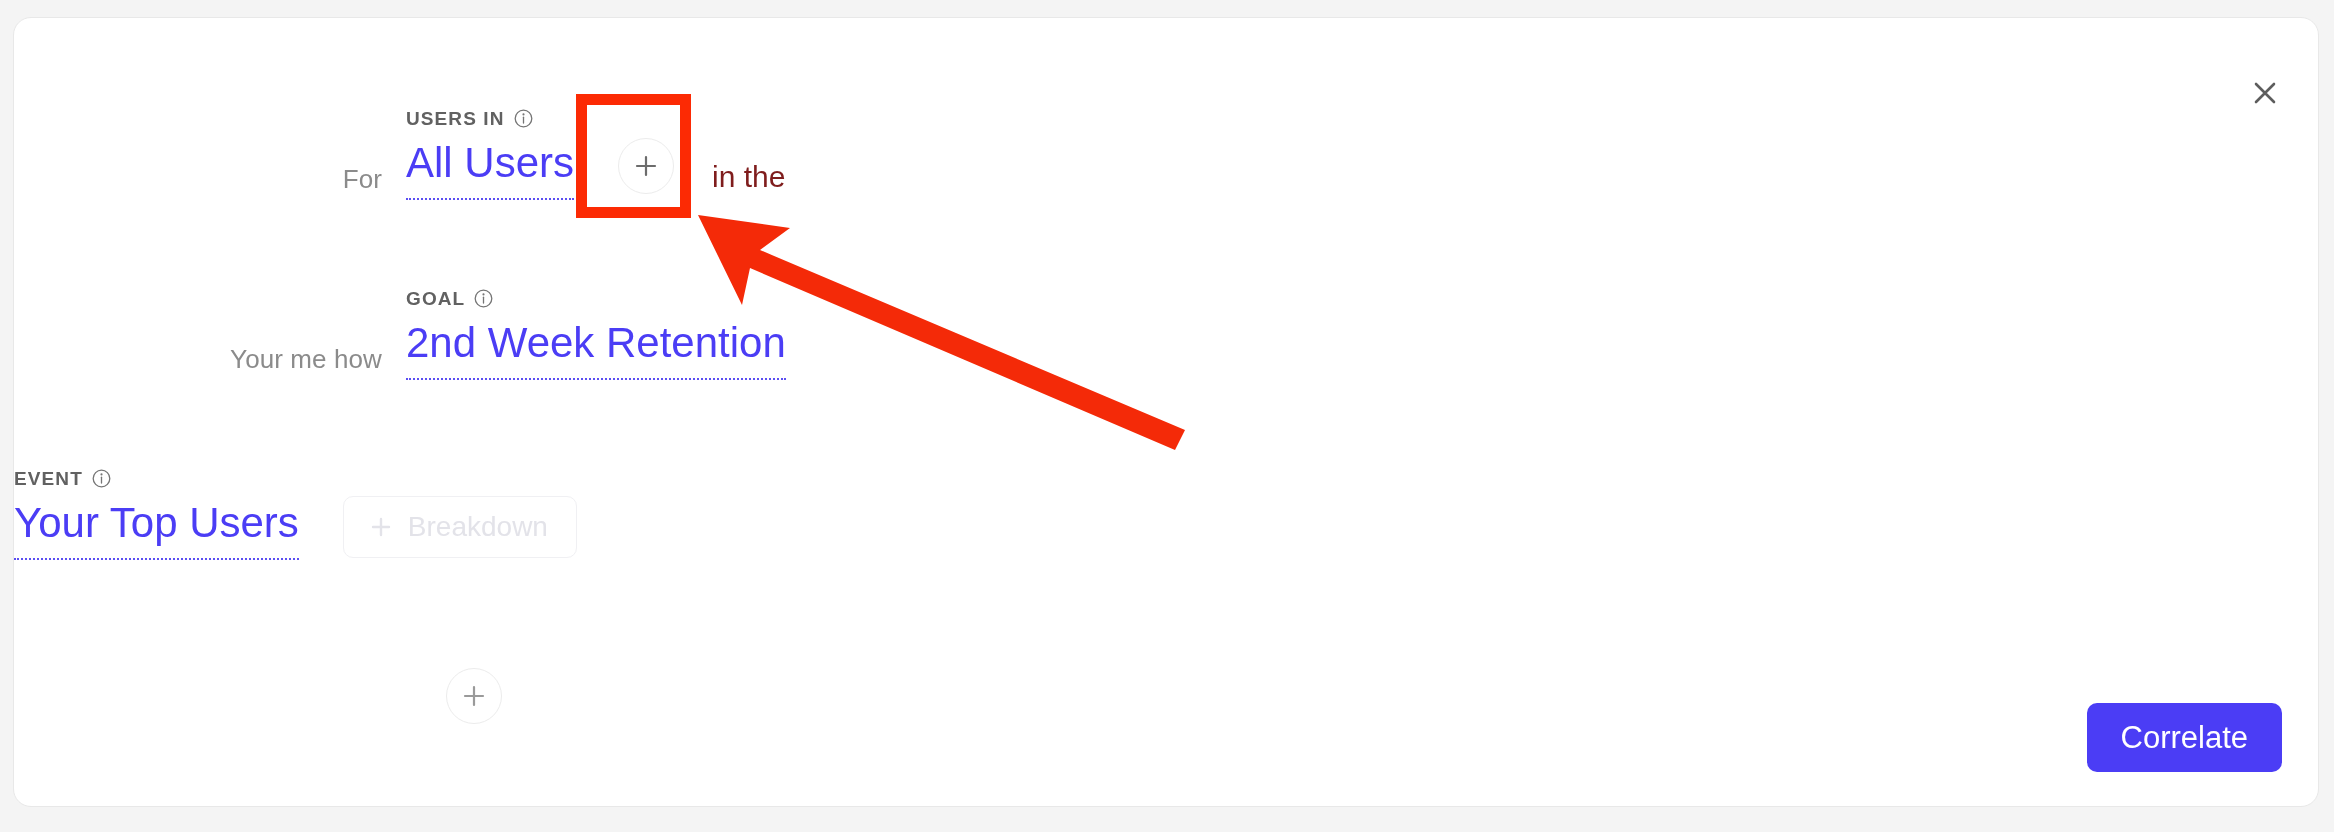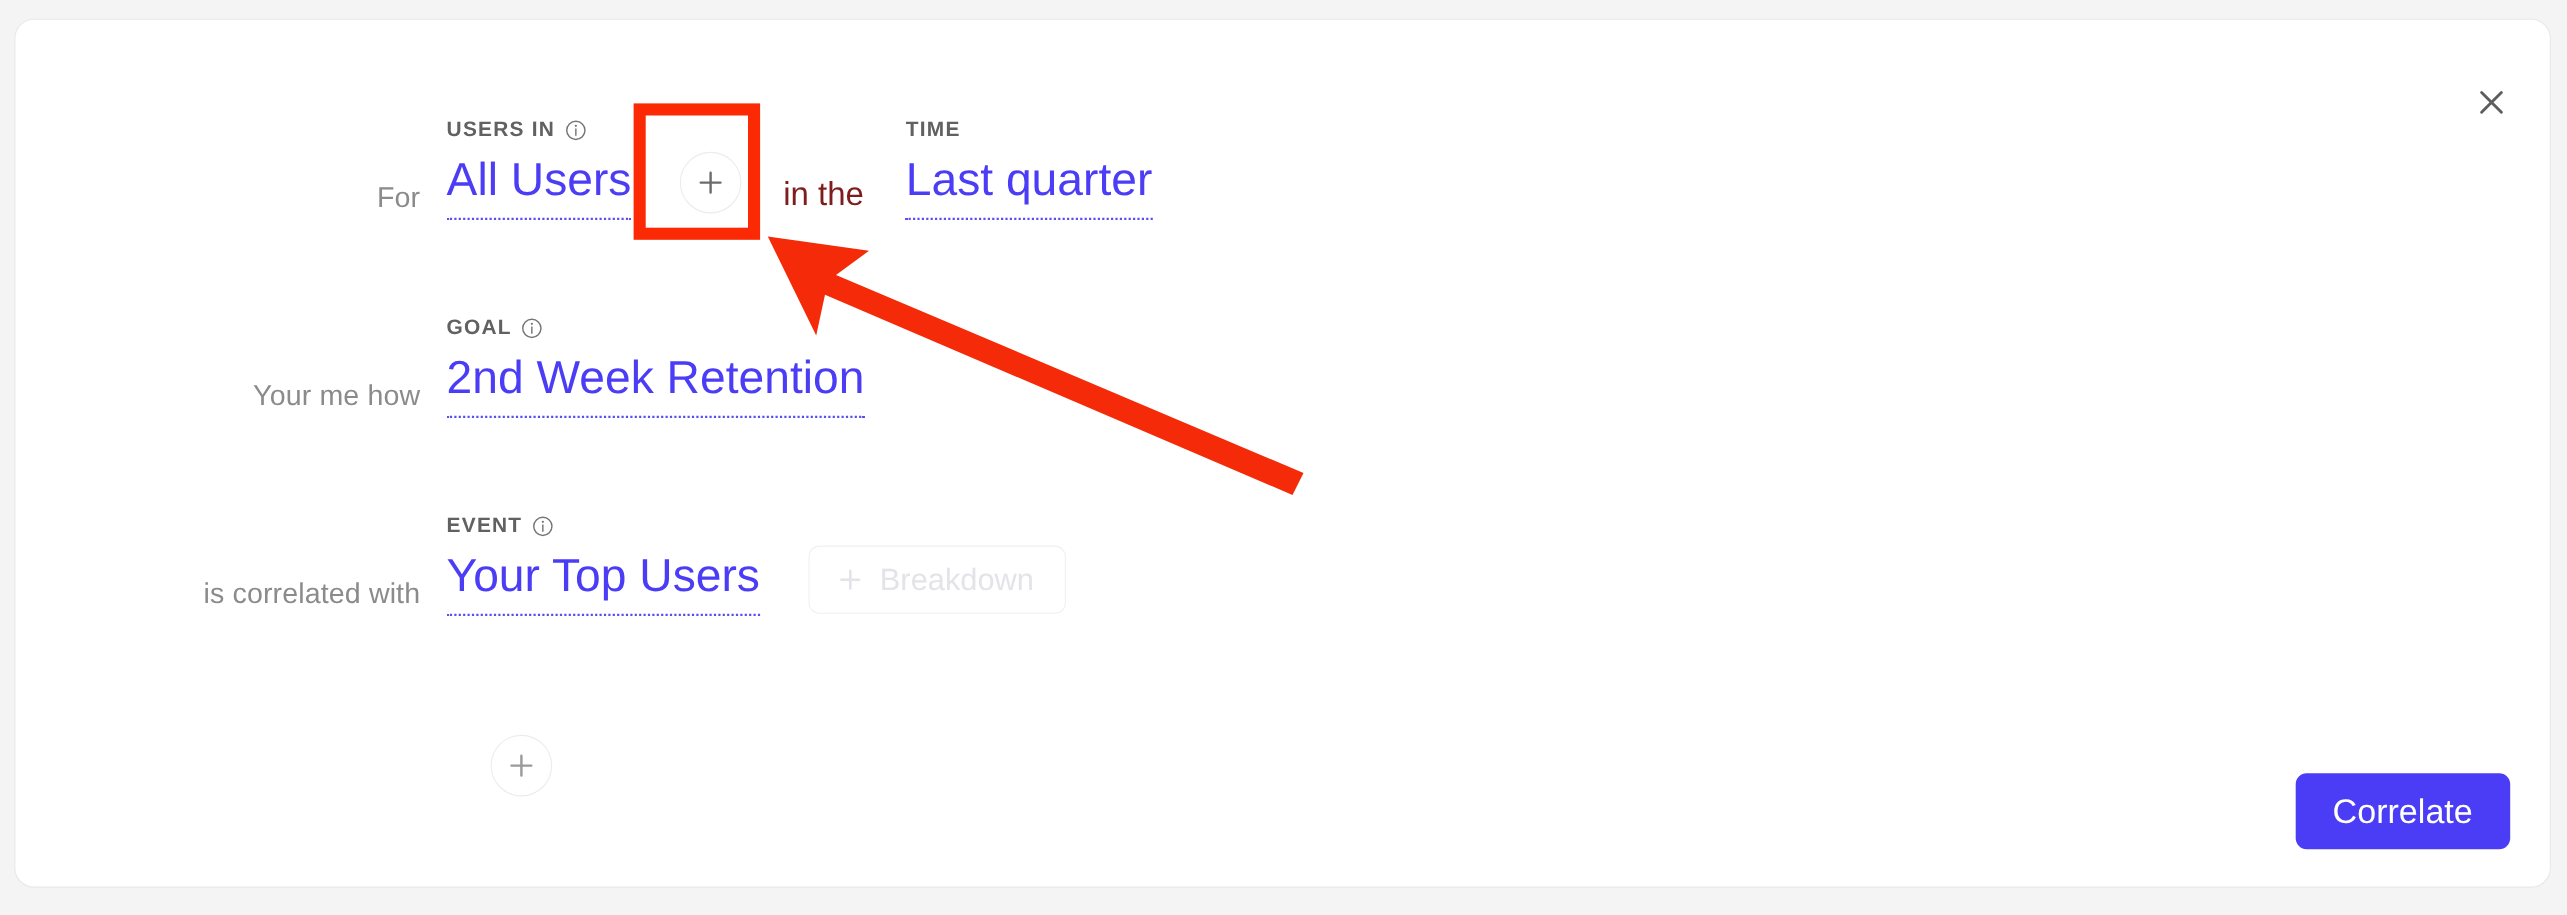--- a/index.html
+++ b/index.html
@@ -216,26 +216,20 @@
       <div style="margin:0 38px 18px 44px;">
         <div class="circle-plus">
           <svg width="26" height="26" viewBox="0 0 26 26" aria-hidden="true">
             <path d="M13 4 L13 22 M4 13 L22 13" stroke="#6c6c6c" stroke-width="2.2" stroke-linecap="round"></path>
           </svg>
         </div>
       </div>
 
       <div class="mid-text">in the</div>
 
-      <div class="field" style="margin-left:38px;">
-        <div class="field-label">
-          <span>TIME</span>
-        </div>
-        <span class="field-value">Last quarter</span>
-      </div>
     </div>
 
     <div class="row" style="margin-top:64px;">
       <div class="lead">Your me how</div>
 
       <div class="field">
         <div class="field-label">
           <span>GOAL</span>
           <span class="info-icon">
             <svg width="19" height="19" viewBox="0 0 19 19" aria-hidden="true">
@@ -243,21 +237,20 @@
               <circle cx="9.5" cy="5.4" r="1.05" fill="#757575"></circle>
               <path d="M9.5 8.2 L9.5 14" stroke="#757575" stroke-width="1.3" stroke-linecap="round"></path>
             </svg>
           </span>
         </div>
         <span class="field-value">2nd Week Retention</span>
       </div>
     </div>
 
     <div class="row" style="margin-top:64px;">
-      <div class="lead">is correlated with</div>
 
       <div class="field">
         <div class="field-label">
           <span>EVENT</span>
           <span class="info-icon">
             <svg width="19" height="19" viewBox="0 0 19 19" aria-hidden="true">
               <circle cx="9.5" cy="9.5" r="8.3" fill="none" stroke="#757575" stroke-width="1.3"></circle>
               <circle cx="9.5" cy="5.4" r="1.05" fill="#757575"></circle>
               <path d="M9.5 8.2 L9.5 14" stroke="#757575" stroke-width="1.3" stroke-linecap="round"></path>
             </svg>

